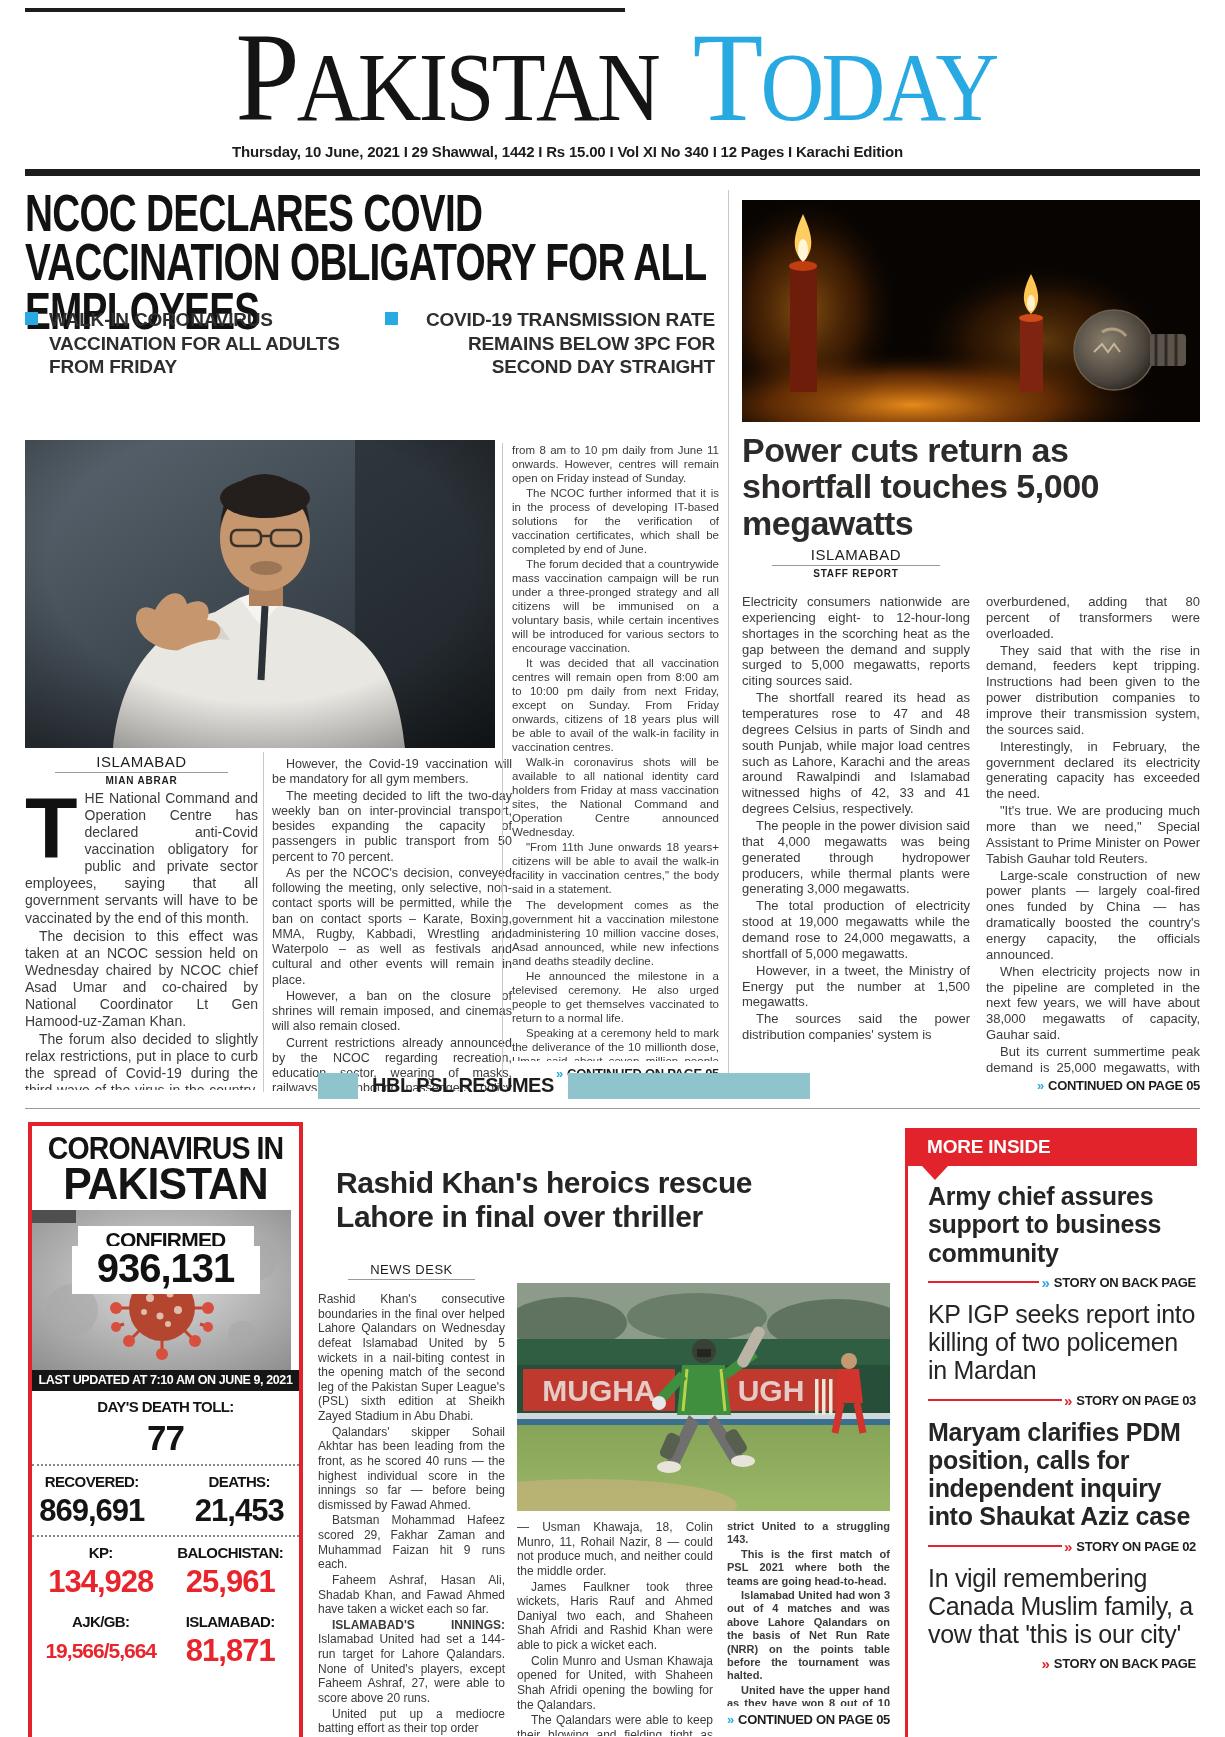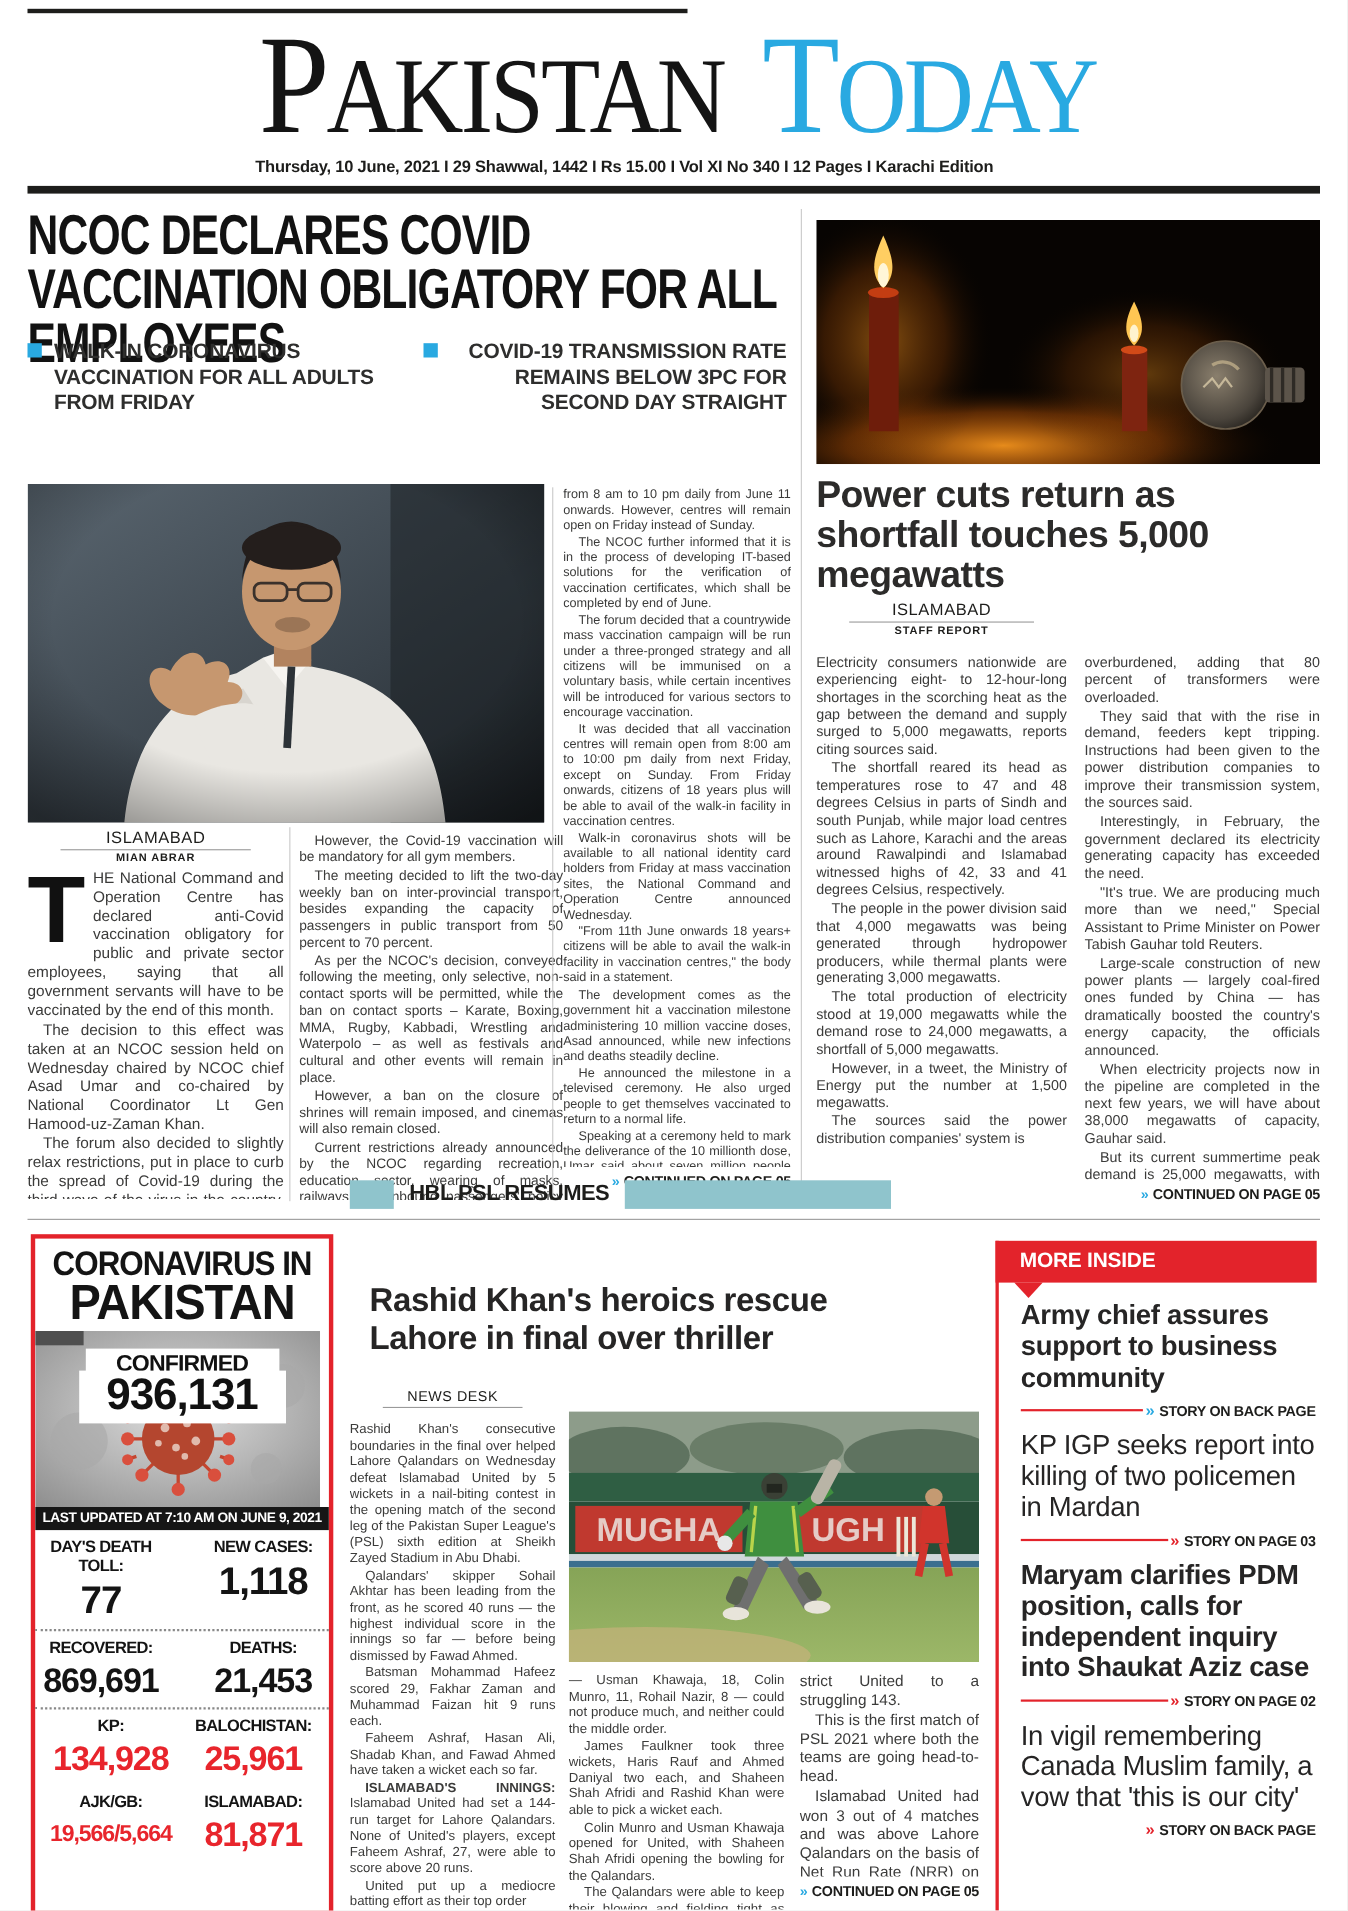--- a/index.html
+++ b/index.html
@@ -88,21 +88,21 @@
   .teal-sq{width:40px;height:26px;background:#8FC4CC;flex:none;}
   .psl-kicker{font-size:20px;font-weight:bold;color:#1d1d1b;letter-spacing:-.5px;margin:0 14px;white-space:nowrap;}
   .teal-bar{height:26px;background:#8FC4CC;flex:1;}
   .s-headline{left:318px;top:1166px;width:478px;font-size:30px;font-weight:bold;line-height:1.13;
               letter-spacing:-.4px;color:#262525;margin-left:18px;}
   .byl3{left:318px;top:1262px;width:187px;}
   .byl3 .city{font-size:13px;}
   .sc1{left:318px;top:1292px;width:187px;height:443px;font-size:12px;}
   .photo3{left:517px;top:1283px;width:373px;height:228px;overflow:hidden;}
   .sc2{left:517px;top:1520px;width:196px;height:216px;font-size:12px;}
-  .sc3{left:727px;top:1520px;width:163px;height:186px;font-size:14px;}
+  .sc3{left:727px;top:1520px;width:163px;height:186px;font-size:11px;font-weight:bold;}
   .cont3{left:690px;top:1712px;width:200px;}
 
   
   .mi-line{left:905px;top:1128px;width:3px;height:609px;background:#E3232B;}
   .mi-banner{left:905px;top:1128px;width:292px;height:38px;background:#E3232B;color:#fff;
              font-size:19px;font-weight:bold;line-height:38px;padding-left:22px;box-sizing:border-box;
              letter-spacing:-.2px;}
   .mi-notch{left:922px;top:1166px;width:0;height:0;border-left:13px solid transparent;
             border-right:13px solid transparent;border-top:14px solid #E3232B;}
   .mi-items{left:928px;top:1182px;width:268px;}
@@ -332,24 +332,20 @@
       <div class="cv-overlay cv-conf-label">CONFIRMED CASES:</div>
       <div class="cv-overlay cv-conf-value">936,131</div>
     </div>
     <div class="cv-updated">LAST UPDATED AT 7:10 AM ON JUNE 9, 2021</div>
 
     <div class="cv-row dot">
       <div class="cv-cell">
         <div class="cv-label">DAY'S DEATH TOLL:</div>
         <div class="cv-val big">77</div>
       </div>
-      <div class="cv-cell">
-        <div class="cv-label">NEW CASES:</div>
-        <div class="cv-val big">1,118</div>
-      </div>
     </div>
     <div class="cv-row dot">
       <div class="cv-cell">
         <div class="cv-label">RECOVERED:</div>
         <div class="cv-val">869,691</div>
       </div>
       <div class="cv-cell">
         <div class="cv-label">DEATHS:</div>
         <div class="cv-val">21,453</div>
       </div>

